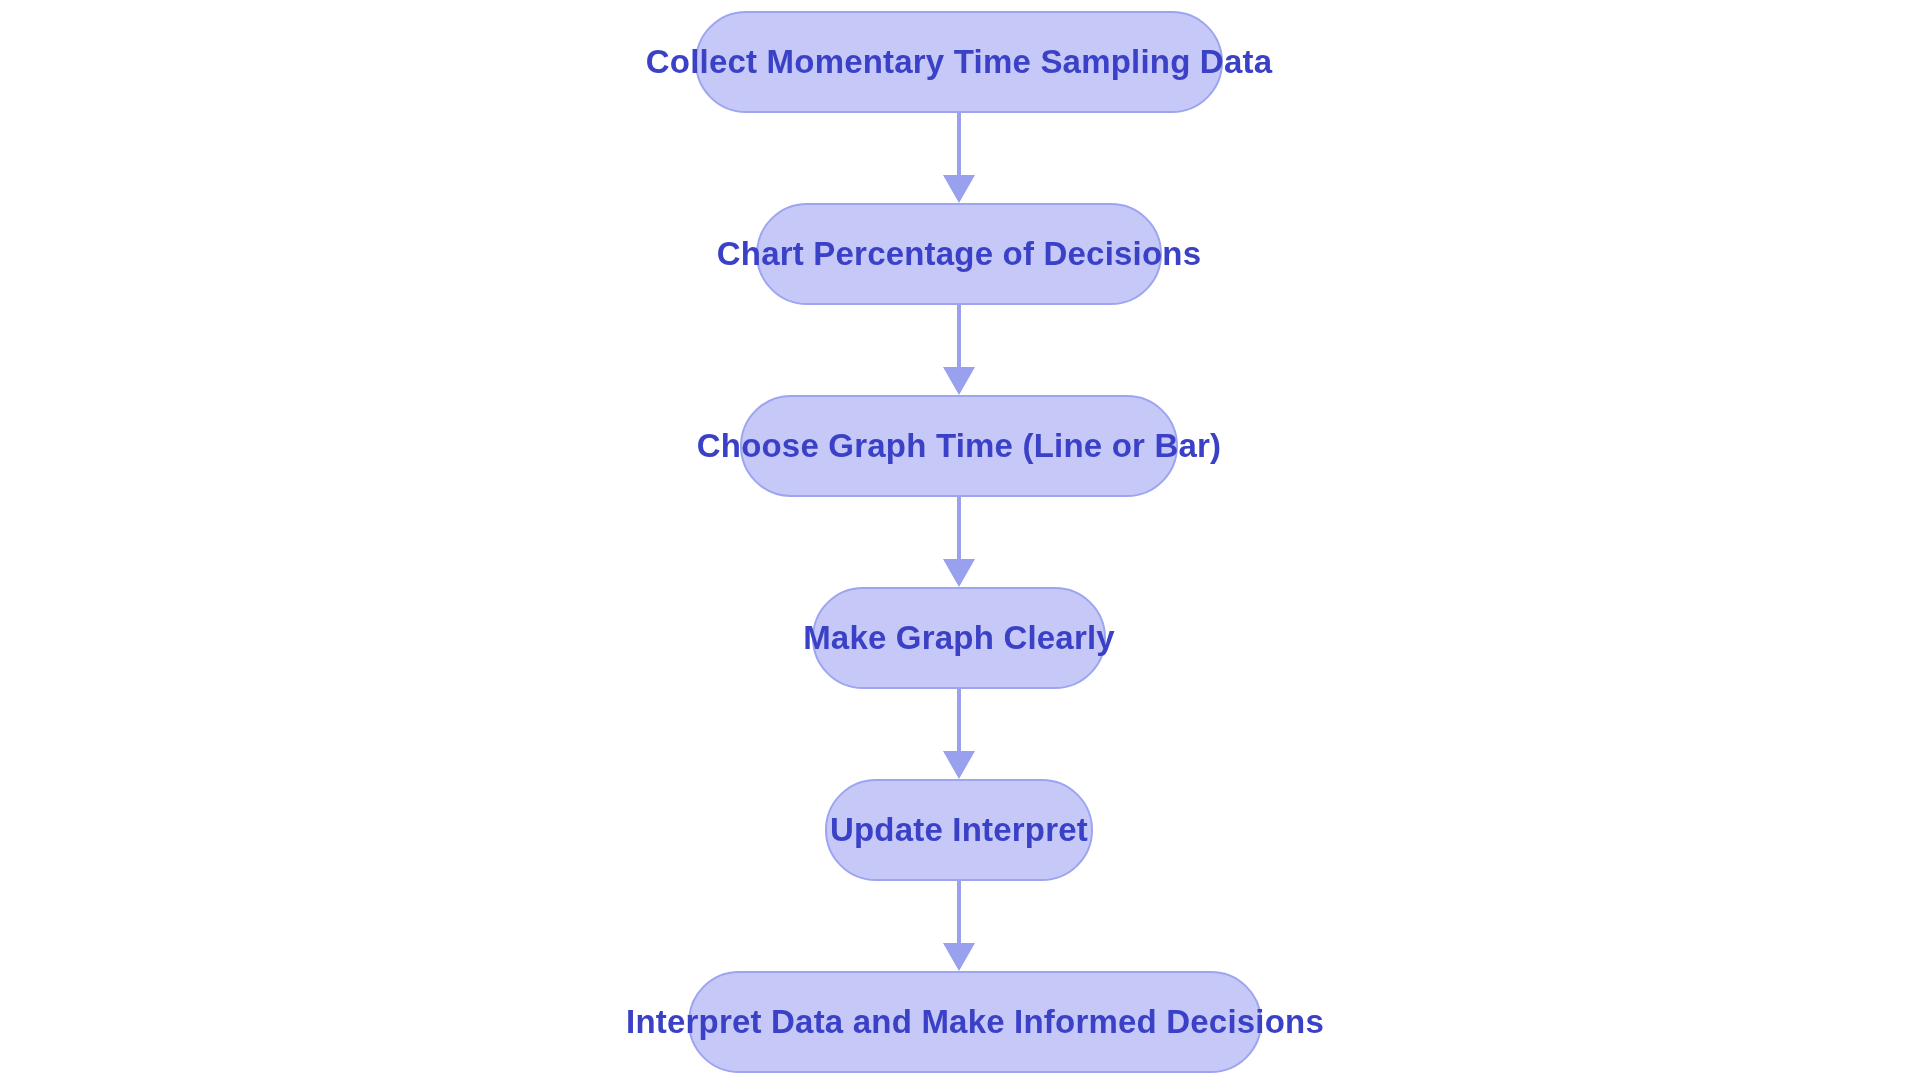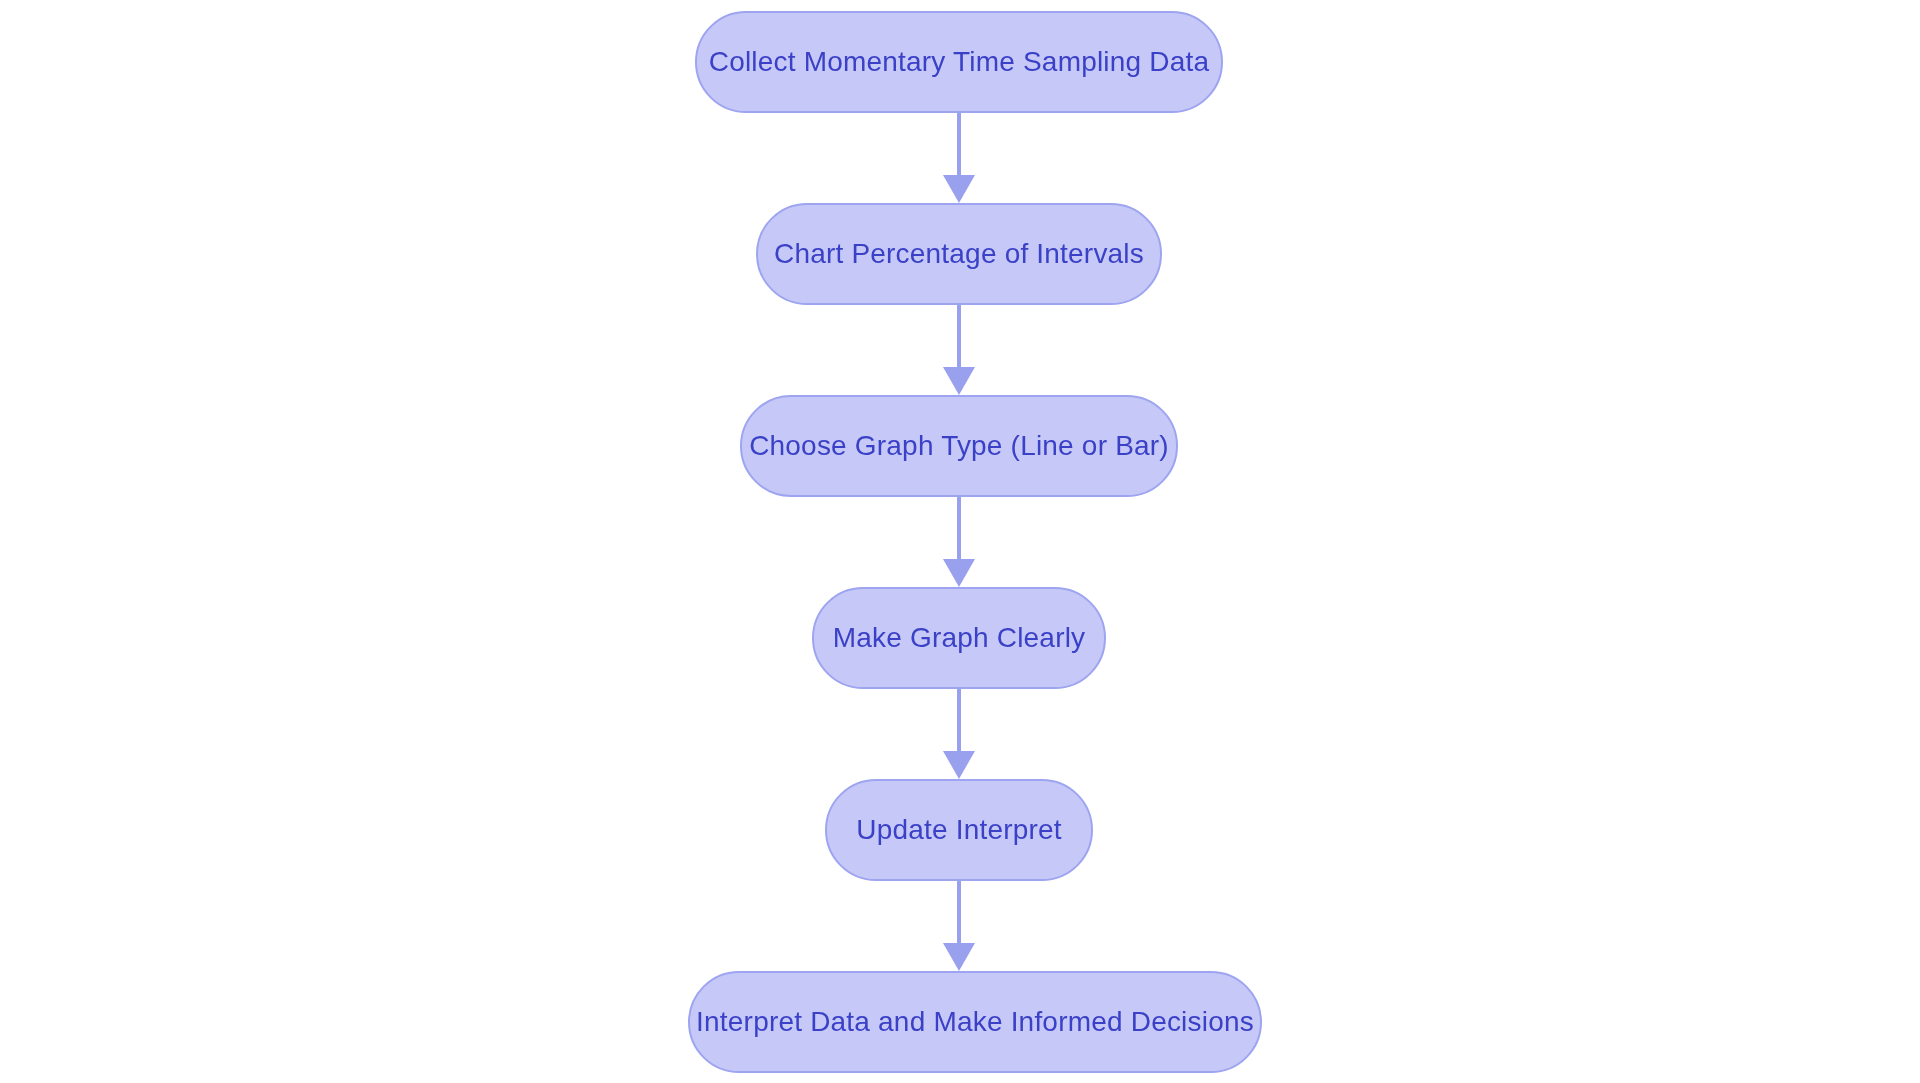--- a/index.html
+++ b/index.html
@@ -26,22 +26,22 @@
     height: 102px;
     border-radius: 52px;
     background: var(--node-fill);
     border: 2px solid var(--node-border);
     display: flex;
     align-items: center;
     justify-content: center;
   }
   .node-label {
     color: var(--text-color);
-    font-size: 28px;
-    font-weight: 400;
+    font-size: 33px;
+    font-weight: 700;
     letter-spacing: 0.2px;
     white-space: nowrap;
     text-align: center;
   }
   .n1 { left: 695px; top: 11px;  width: 528px; }
   .n2 { left: 756px; top: 203px; width: 406px; }
   .n3 { left: 740px; top: 395px; width: 438px; }
   .n4 { left: 812px; top: 587px; width: 294px; }
   .n5 { left: 825px; top: 779px; width: 268px; }
   .n6 { left: 688px; top: 971px; width: 574px; }
@@ -79,30 +79,30 @@
   <div class="node n1">
     <span class="node-label">Collect Momentary Time Sampling Data</span>
   </div>
 
   <div class="arrow a1">
     <div class="arrow-line"></div>
     <div class="arrow-head"></div>
   </div>
 
   <div class="node n2">
-    <span class="node-label">Chart Percentage of Intervals</span>
+    <span class="node-label">Chart Percentage of Decisions</span>
   </div>
 
   <div class="arrow a2">
     <div class="arrow-line"></div>
     <div class="arrow-head"></div>
   </div>
 
   <div class="node n3">
-    <span class="node-label">Choose Graph Type (Line or Bar)</span>
+    <span class="node-label">Choose Graph Time (Line or Bar)</span>
   </div>
 
   <div class="arrow a3">
     <div class="arrow-line"></div>
     <div class="arrow-head"></div>
   </div>
 
   <div class="node n4">
     <span class="node-label">Make Graph Clearly</span>
   </div>

